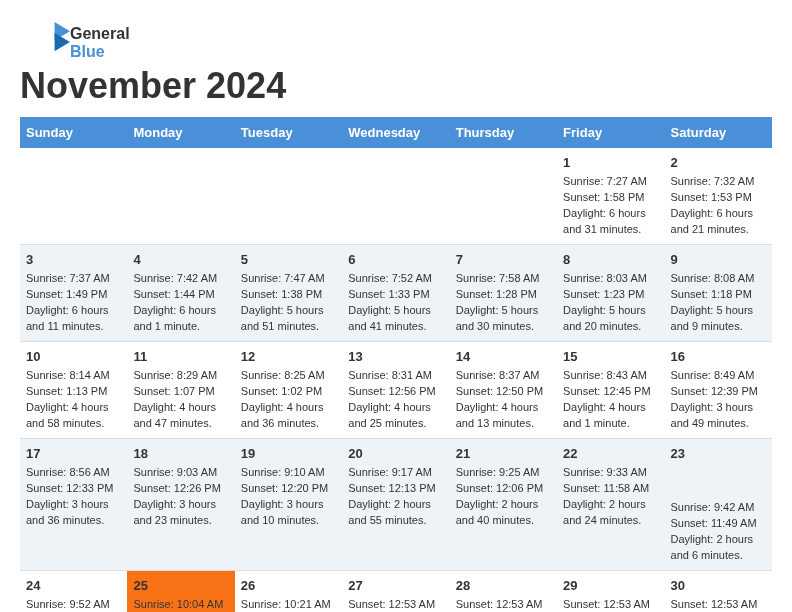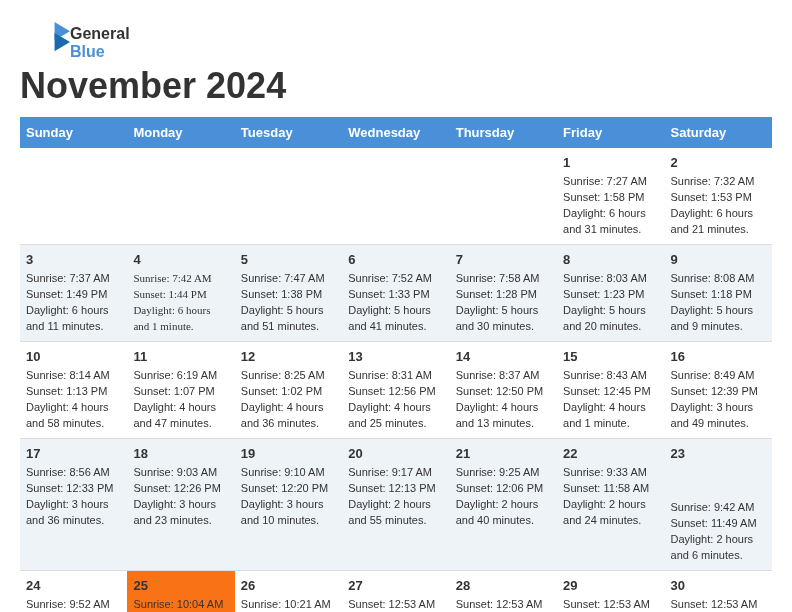--- a/index.html
+++ b/index.html
@@ -124,21 +124,21 @@
       </tr>
       <tr>
         <td style="background-color: rgb(238, 243, 248);">
           <span class="day-num">3</span>
           <div style="white-space: pre-line; font-size: 11px; line-height: 1.45;">Sunrise: 7:37 AM
 Sunset: 1:49 PM
 Daylight: 6 hours and 11 minutes.</div>
         </td>
         <td style="background-color: rgb(238, 243, 248);">
           <span class="day-num">4</span>
-          <div style="white-space: pre-line; font-size: 11px; line-height: 1.45; font-family: Liberation Serif, serif;">Sunrise: 7:42 AM
+          <div style="white-space: pre-line; font-size: 11px; line-height: 1.45;">Sunrise: 7:42 AM
 Sunset: 1:44 PM
 Daylight: 6 hours and 1 minute.</div>
         </td>
         <td style="background-color: rgb(238, 243, 248);">
           <span class="day-num">5</span>
           <div style="white-space: pre-line; font-size: 11px; line-height: 1.45;">Sunrise: 7:47 AM
 Sunset: 1:38 PM
 Daylight: 5 hours and 51 minutes.</div>
         </td>
         <td style="background-color: rgb(238, 243, 248);">
@@ -168,21 +168,21 @@
       </tr>
       <tr>
         <td style="background-color: rgb(255, 255, 255);">
           <span class="day-num">10</span>
           <div style="white-space: pre-line; font-size: 11px; line-height: 1.45;">Sunrise: 8:14 AM
 Sunset: 1:13 PM
 Daylight: 4 hours and 58 minutes.</div>
         </td>
         <td style="background-color: rgb(255, 255, 255);">
           <span class="day-num">11</span>
-          <div style="white-space: pre-line; font-size: 11px; line-height: 1.45;">Sunrise: 6:19 AM
+          <div style="white-space: pre-line; font-size: 11px; line-height: 1.45;">Sunrise: 8:29 AM
 Sunset: 1:07 PM
 Daylight: 4 hours and 47 minutes.</div>
         </td>
         <td style="background-color: rgb(255, 255, 255);">
           <span class="day-num">12</span>
           <div style="white-space: pre-line; font-size: 11px; line-height: 1.45;">Sunrise: 8:25 AM
 Sunset: 1:02 PM
 Daylight: 4 hours and 36 minutes.</div>
         </td>
         <td style="background-color: rgb(255, 255, 255);">

